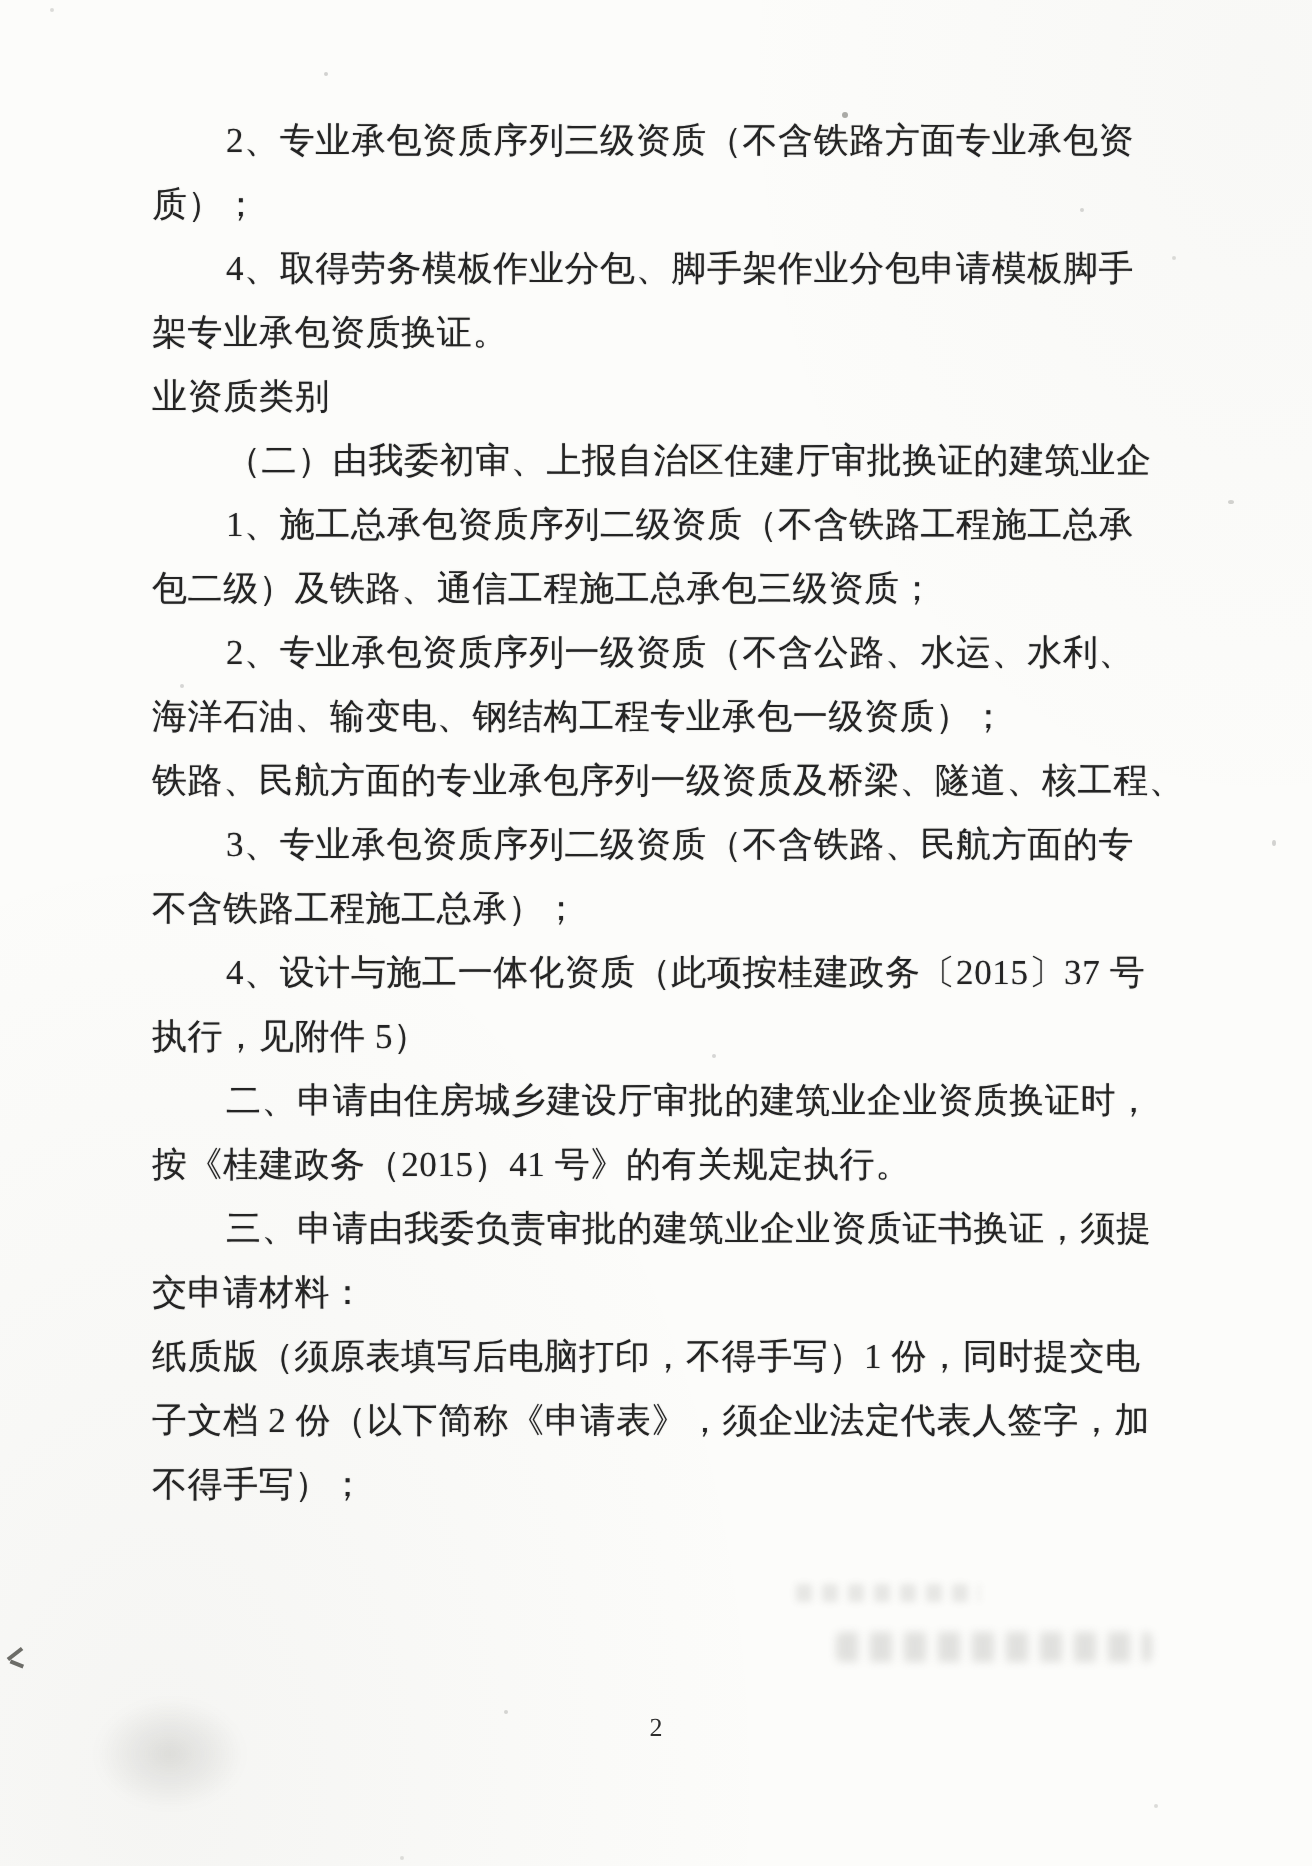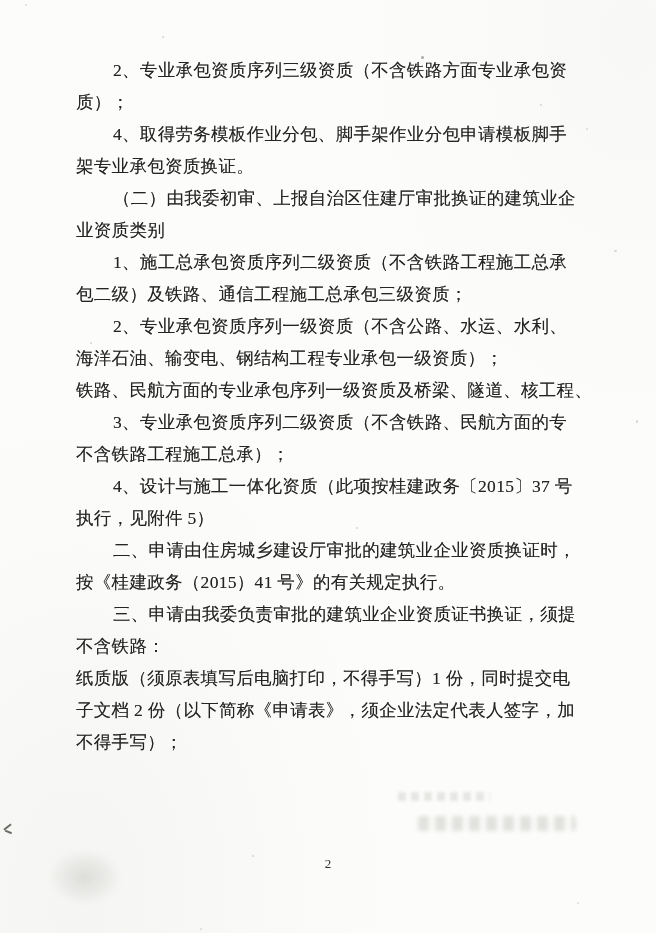--- a/index.html
+++ b/index.html
@@ -89,35 +89,35 @@
 </head>
 <body>
 
 <div class="page">
 
   <div class="content">
     <div class="line indent">2、专业承包资质序列三级资质（不含铁路方面专业承包资</div>
     <div class="line">质）；</div>
     <div class="line indent">4、取得劳务模板作业分包、脚手架作业分包申请模板脚手</div>
     <div class="line">架专业承包资质换证。</div>
+    <div class="line">业资质类别</div>
     <div class="line indent">（二）由我委初审、上报自治区住建厅审批换证的建筑业企</div>
-    <div class="line">业资质类别</div>
     <div class="line indent">1、施工总承包资质序列二级资质（不含铁路工程施工总承</div>
     <div class="line">包二级）及铁路、通信工程施工总承包三级资质；</div>
     <div class="line indent">2、专业承包资质序列一级资质（不含公路、水运、水利、</div>
     <div class="line">海洋石油、输变电、钢结构工程专业承包一级资质）；</div>
     <div class="line">铁路、民航方面的专业承包序列一级资质及桥梁、隧道、核工程、</div>
     <div class="line indent">3、专业承包资质序列二级资质（不含铁路、民航方面的专</div>
     <div class="line">不含铁路工程施工总承）；</div>
     <div class="line indent">4、设计与施工一体化资质（此项按桂建政务〔2015〕37 号</div>
     <div class="line">执行，见附件 5）</div>
     <div class="line indent">二、申请由住房城乡建设厅审批的建筑业企业资质换证时，</div>
     <div class="line">按《桂建政务（2015）41 号》的有关规定执行。</div>
     <div class="line indent">三、申请由我委负责审批的建筑业企业资质证书换证，须提</div>
-    <div class="line">不含铁路：</div>
+    <div class="line">交申请材料：</div>
     <div class="line">纸质版（须原表填写后电脑打印，不得手写）1 份，同时提交电</div>
     <div class="line">子文档 2 份（以下简称《申请表》，须企业法定代表人签字，加</div>
     <div class="line">不得手写）；</div>
   </div>
 
   <div class="page-number">2</div>
 
   <div>
     <div class="smudge-bl"></div>
     <div class="ghost-text"></div>

